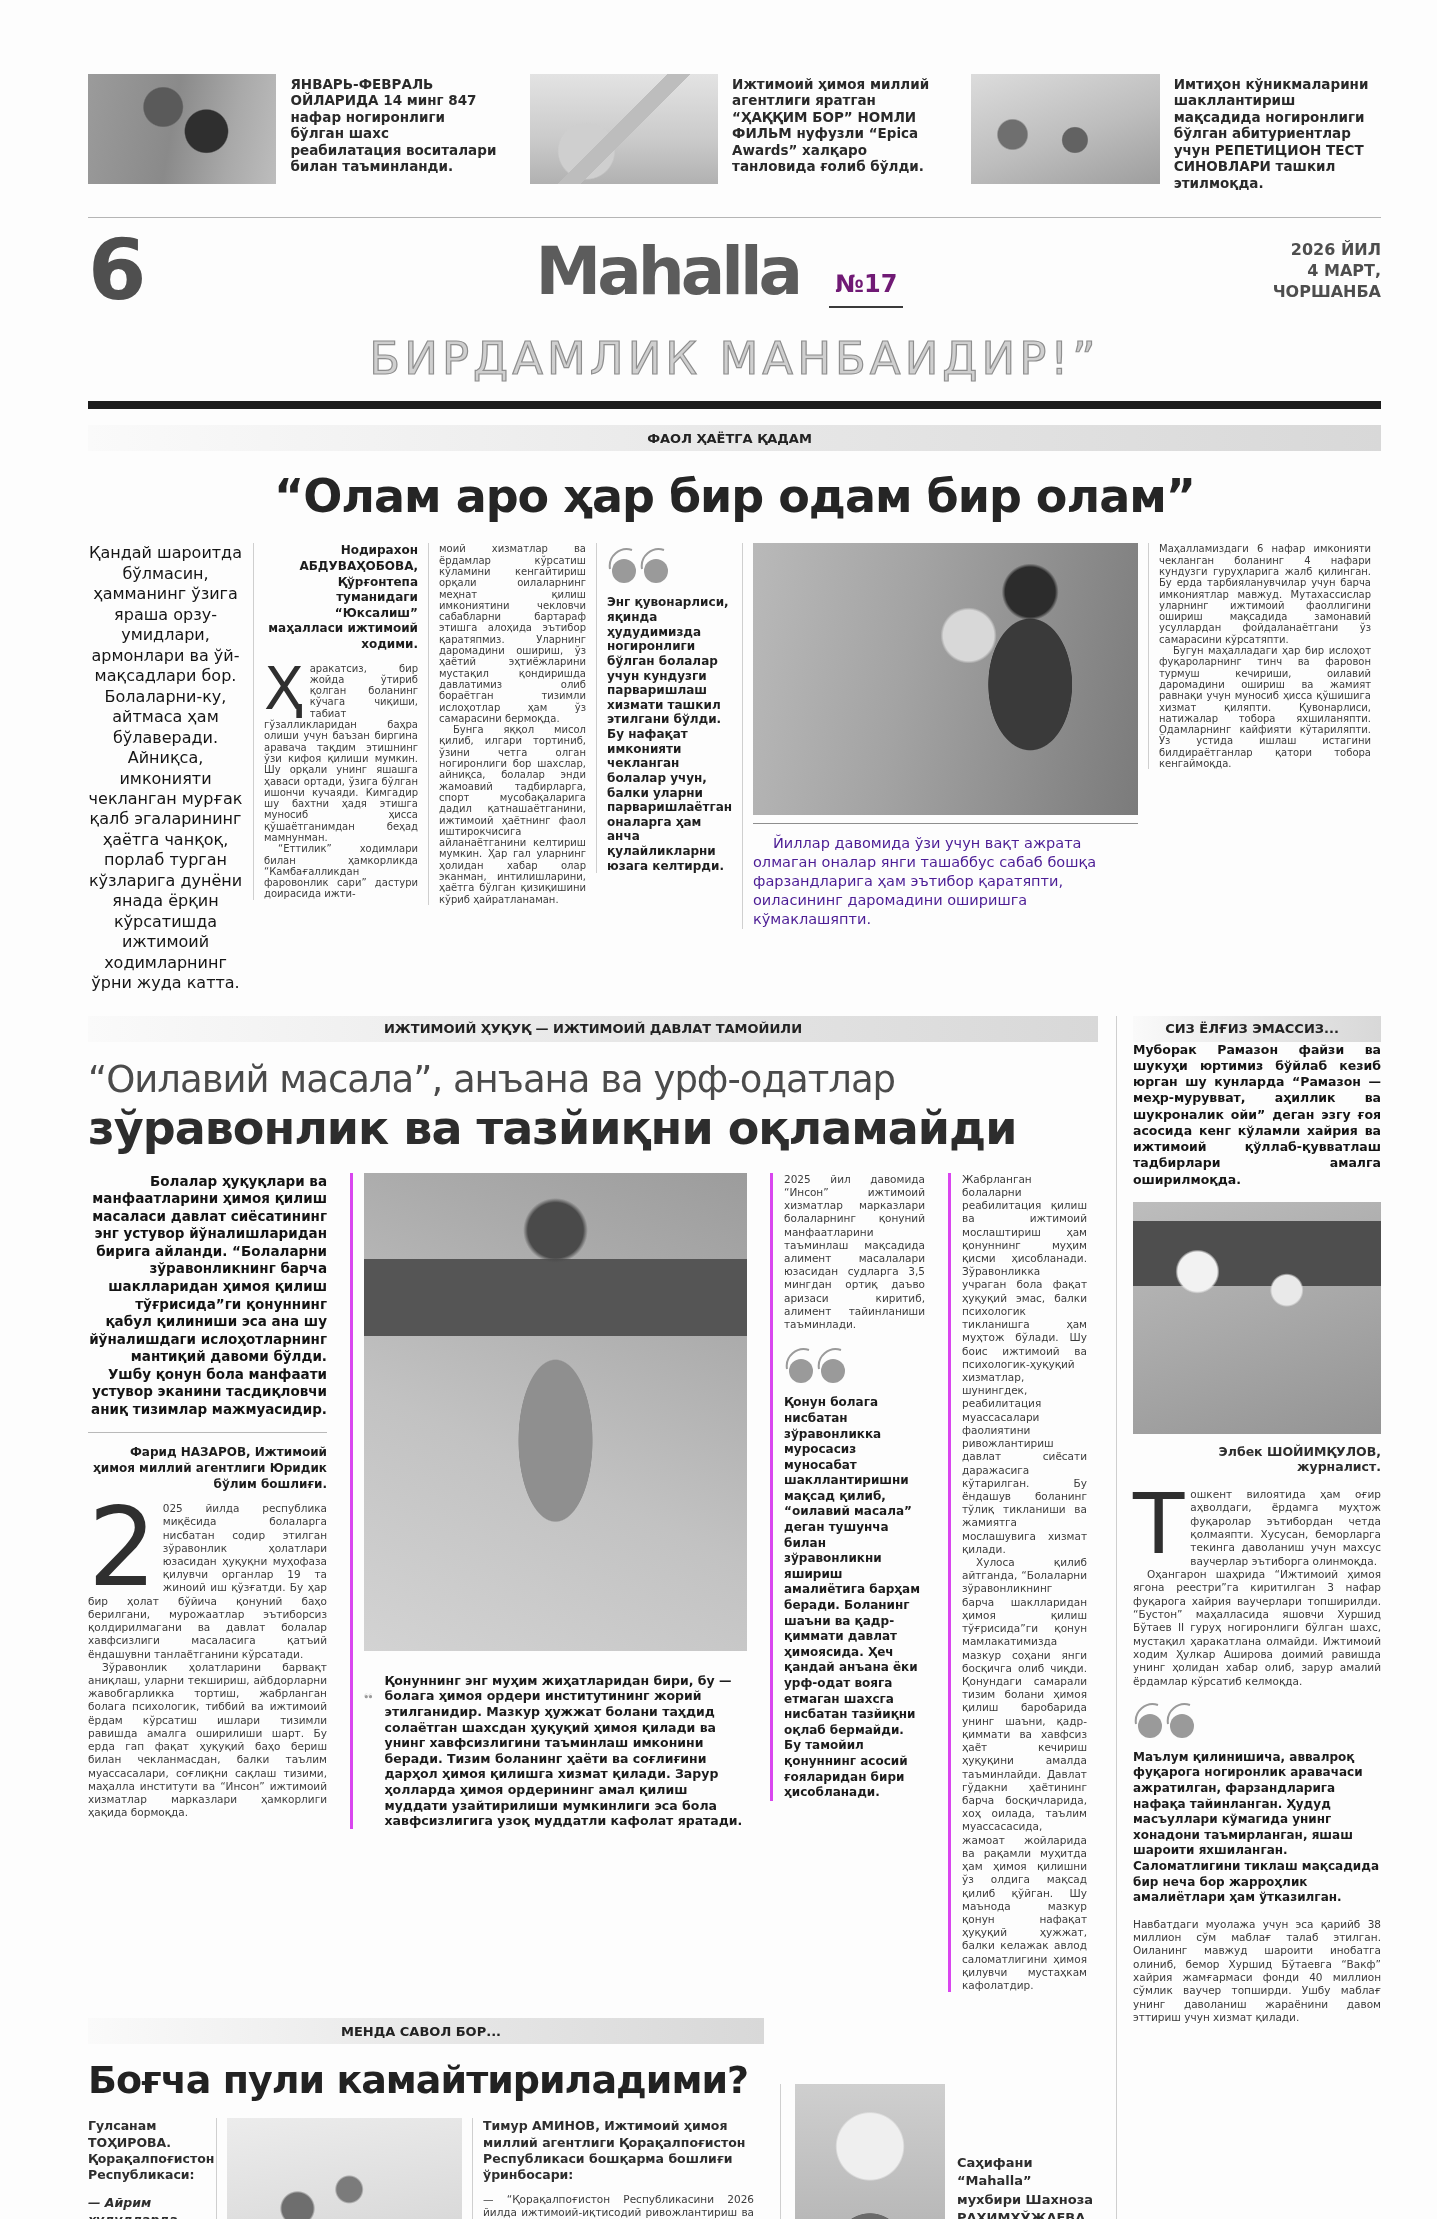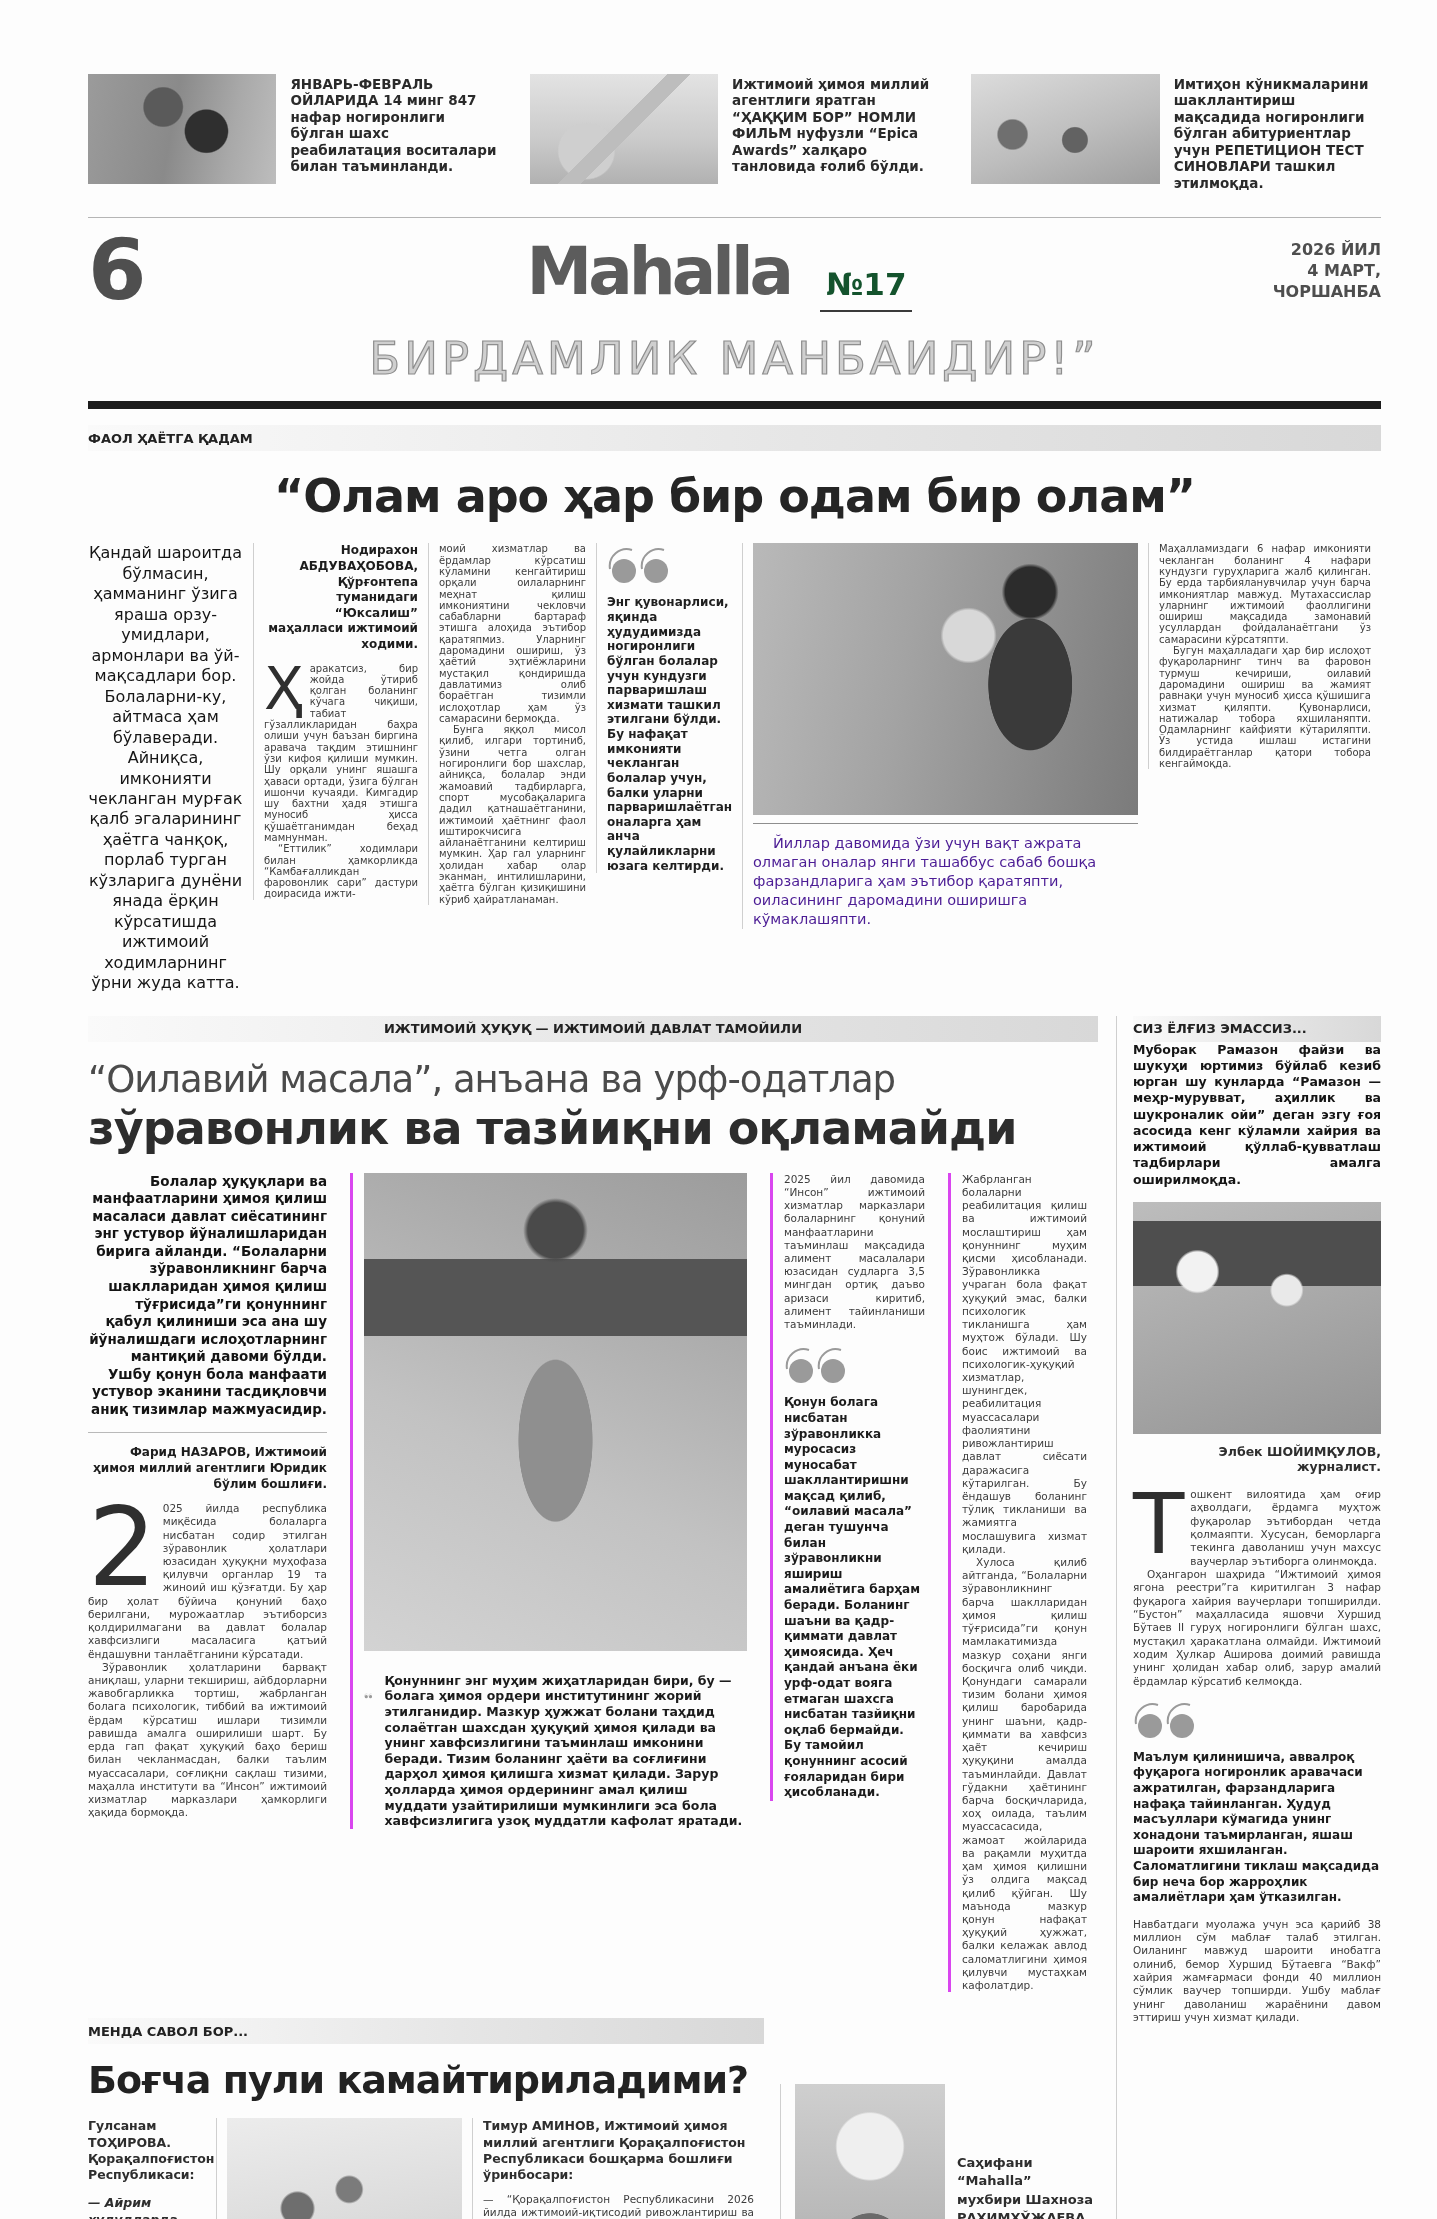--- a/index.html
+++ b/index.html
@@ -27,29 +27,29 @@
   .ph3 { background:
       radial-gradient(circle at 22% 55%, #6f6f6f 0 9%, rgba(0,0,0,0) 10%),
       radial-gradient(circle at 55% 60%, #626262 0 10%, rgba(0,0,0,0) 11%),
       linear-gradient(160deg,#dcdcdc 0%,#bdbdbd 55%,#9e9e9e 100%); }
   
   .rule-thin { border-top:1px solid #b5b5b5; margin:26px 0 0 0; }
   .masthead { display:flex; align-items:center; margin-top:10px; height:86px; }
   .pageno { font-size:84px; font-weight:bold; color:#4f4f4f; line-height:.9; width:140px; }
   .logo-wrap { flex:1; display:flex; justify-content:center; align-items:center; gap:30px; }
   .logo { font-size:66px; font-weight:bold; letter-spacing:-4px; color:#5c5c5c; line-height:.9; }
-  .issue { font-size:31px; font-weight:bold; color:#14532d; border-bottom:2px solid #3a3a3a; padding:0 6px 8px 6px;margin-top:36px; }
+  .issue { font-size:24px; font-weight:bold; color:#701a75; border-bottom:2px solid #3a3a3a; padding:0 6px 8px 6px;margin-top:36px; }
   .dates { width:170px; text-align:right; font-weight:bold; color:#4e4e4e; font-size:16px; line-height:1.3; }
   .slogan { text-align:center; margin-top:18px; font-size:45px; line-height:1.18; letter-spacing:4px;
             color:#cfcfcf; -webkit-text-stroke:1.2px #8e8e8e; font-weight:400; }
   .rule-thick { height:8px; background:#1c1c1c; margin-top:16px; }
   
   .kicker { height:26px; background:linear-gradient(90deg,#fafafa 0%,#e6e6e6 55%,#d8d8d8 100%);
             display:flex; align-items:center; font-weight:bold; font-size:13px; color:#222; }
-  .kicker.right { justify-content:flex-start; padding-right:10px; }
+  .kicker.right { justify-content:center; padding-right:10px; }
   .kicker.center { justify-content:center; }
   
   .h1a { text-align:center; font-size:46px; font-weight:bold; color:#252525; margin:18px 0 20px 0; letter-spacing:-1px; }
   .a1grid { display:grid; grid-template-columns:165px 175px 168px 146px 406px 1fr; align-items:start; }
   .a1grid > div { padding:0 10px; min-height:10px; }
   .a1grid > div:first-child { padding-left:0; }
   .a1grid > div + div { border-left:1px solid #cfcfcf; }
   .lede1 { font-size:16px; font-weight:normal; text-align:center; line-height:1.28; color:#161616; }
   .byline { font-size:12px; font-weight:bold; text-align:right; line-height:1.3; color:#1d1d1d; margin-bottom:10px; }
   .body-s { font-size:10px; line-height:1.13; text-align:justify; color:#3c3c3c; overflow-wrap:break-word; }

